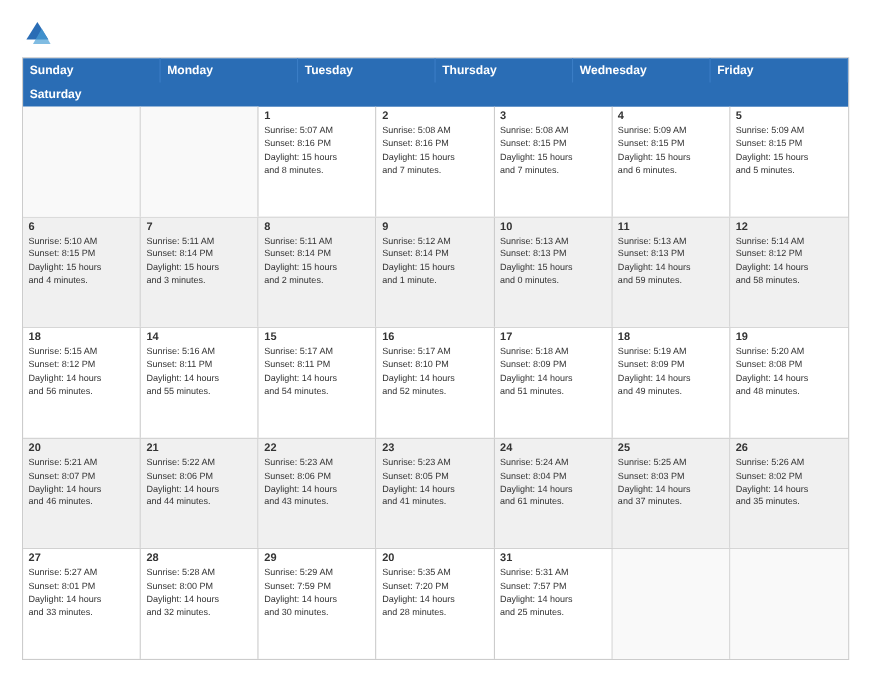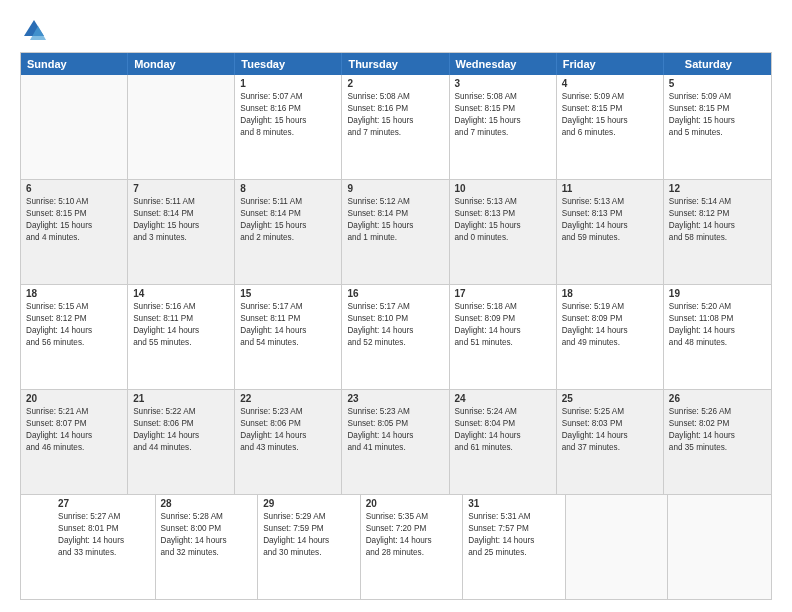--- a/index.html
+++ b/index.html
@@ -62,44 +62,44 @@
       margin-top: 2px;
     }
     .calendar {
       flex: 1;
       display: flex;
       flex-direction: column;
       border: 1px solid #ccc;
     }
     .cal-header {
       display: grid;
-      grid-template-columns: repeat(7, 1fr);
+      grid-template-columns: repeat(6, 1fr);
       background: #2a6db5;
     }
     .cal-header-cell {
       color: #fff;
       font-size: 11px;
       font-weight: bold;
       padding: 5px 6px;
       text-align: left;
       border-right: 1px solid #3a7dc5;
     }
-    .cal-header-cell:last-child { border-right: none; margin-left: 15px; }
+    .cal-header-cell:last-child { border-right: none; }
     .cal-body {
       flex: 1;
       display: flex;
       flex-direction: column;
     }
     .cal-row {
       display: grid;
       grid-template-columns: repeat(7, 1fr);
       flex: 1;
       border-bottom: 1px solid #ccc;
     }
-    .cal-row:last-child { border-bottom: none; margin-left: 32px; }
+    .cal-row:last-child { border-bottom: none; }
     .cal-cell {
       border-right: 1px solid #ccc;
       padding: 3px 5px;
       font-size: 8.5px;
       color: #333;
       vertical-align: top;
       overflow: hidden;
     }
     .cal-cell:last-child { border-right: none; }
     .cal-cell.empty { background: #f9f9f9; }
@@ -277,21 +277,21 @@
           <div class="cal-cell">
             <div class="day-num">18</div>
             <div class="cell-line">Sunrise: 5:19 AM</div>
             <div class="cell-line">Sunset: 8:09 PM</div>
             <div class="cell-line">Daylight: 14 hours</div>
             <div class="cell-line">and 49 minutes.</div>
           </div>
           <div class="cal-cell">
             <div class="day-num">19</div>
             <div class="cell-line">Sunrise: 5:20 AM</div>
-            <div class="cell-line">Sunset: 11:08 PM</div>
+            <div class="cell-line">Sunset: 8:08 PM</div>
             <div class="cell-line">Daylight: 14 hours</div>
             <div class="cell-line">and 48 minutes.</div>
           </div>
         </div>
         <div class="cal-row">
           <div class="cal-cell shaded">
             <div class="day-num">20</div>
             <div class="cell-line">Sunrise: 5:21 AM</div>
             <div class="cell-line">Sunset: 8:07 PM</div>
             <div class="cell-line">Daylight: 14 hours</div>

